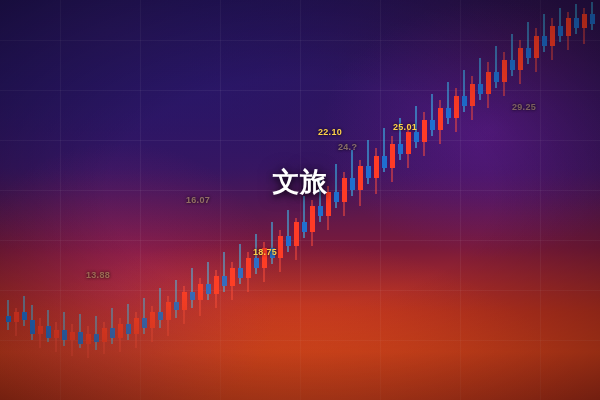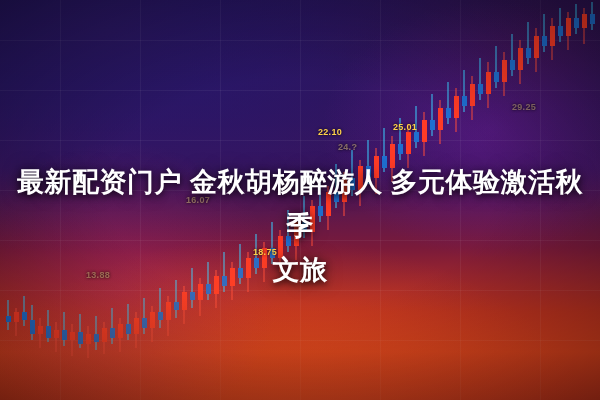--- a/index.html
+++ b/index.html
@@ -441,17 +441,16 @@
       <div class="price-label dim" style="left: 338px; top: 142px;">24.?</div>
       <div class="price-label" style="left: 253px; top: 247px;">18.75</div>
       <div class="price-label dim" style="left: 186px; top: 195px;">16.07</div>
       <div class="price-label dim" style="left: 86px; top: 270px;">13.88</div>
     </div>
 
   <div class="bg-glow-bottom"></div>
   <div class="bg-vignette"></div>
 
   <div id="headline">
-    <span class="hl-line">最新配资门户 金秋胡杨醉游人 多元体验激活秋季</span>
     <span class="hl-line">文旅</span>
   </div>
 
 </div>
 
 </body></html>

